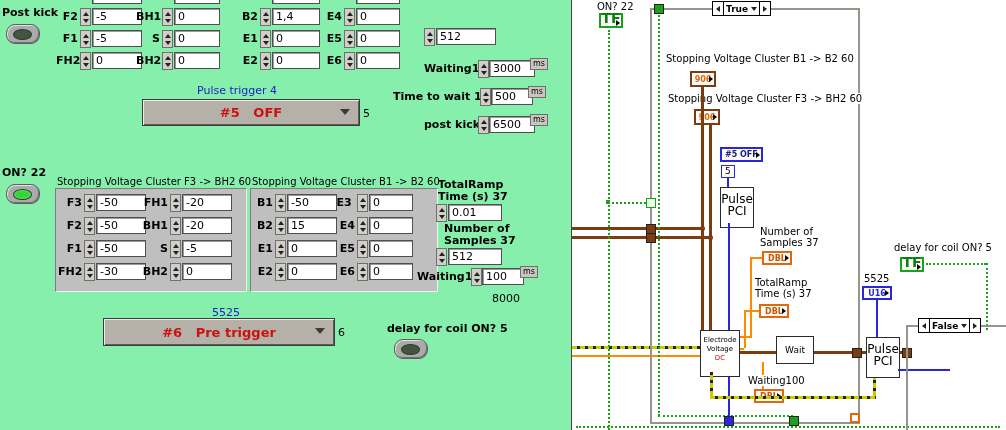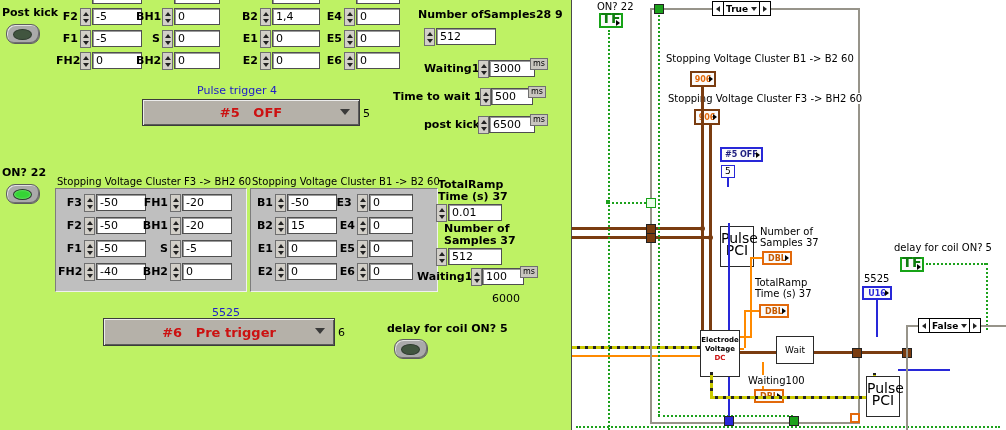--- a/index.html
+++ b/index.html
@@ -1,17 +1,17 @@
 <!DOCTYPE html>
 <html><head>
 <meta charset="utf-8">
 <style>
   html,body{margin:0;padding:0;font-family:"DejaVu Sans",sans-serif;}
   #root{position:relative;width:1006px;height:430px;overflow:hidden;background:#fff;}
-  #fp{position:absolute;left:0;top:0;width:571px;height:430px;background:#bef264;border-right:1px solid #4a4a4a;overflow:hidden;}
+  #fp{position:absolute;left:0;top:0;width:571px;height:430px;background:#86efac;border-right:1px solid #4a4a4a;overflow:hidden;}
   #bd{position:absolute;left:572px;top:0;width:434px;height:430px;background:#ffffff;overflow:hidden;}
   .lbl{position:absolute;font-size:11px;font-weight:bold;color:#000;white-space:nowrap;}
   .ttl{position:absolute;font-size:10px;color:#000;white-space:nowrap;}
   .bluelbl{position:absolute;font-size:11px;color:#2020c8;white-space:nowrap;}
   .plain{position:absolute;font-size:11px;color:#000;white-space:nowrap;}
   .fld{position:absolute;background:#fff;border:1px solid #4f4f4f;box-shadow:inset 1px 1px 0 #9a9a9a;font-size:11px;color:#000;height:13px;line-height:13px;padding:1px 3px;white-space:pre;}
   .spin{position:absolute;width:9px;height:16px;background:#d2cfc8;border:1px solid #6f6f6f;display:flex;flex-direction:column;align-items:center;justify-content:center;gap:3px;}
   .spin::before{content:"";width:0;height:0;border-left:3px solid transparent;border-right:3px solid transparent;border-bottom:4px solid #222;}
   .spin::after{content:"";width:0;height:0;border-left:3px solid transparent;border-right:3px solid transparent;border-top:4px solid #222;}
   .unit{position:absolute;background:#c9c6bf;border:1px solid #6f6f6f;font-size:8px;color:#000;height:10px;line-height:10px;padding:0 2px;}
@@ -36,22 +36,22 @@
   .tri-d{width:0;height:0;border-left:3px solid transparent;border-right:3px solid transparent;border-top:4px solid #222;margin-left:3px;}
   .cslbl{padding:0 2px;display:flex;align-items:center;font-weight:bold;}
   .term{position:absolute;display:flex;align-items:center;justify-content:center;background:#fbfbfb;font-weight:bold;}
   .term::after{content:"";position:absolute;right:1px;width:0;height:0;border-top:3px solid transparent;border-bottom:3px solid transparent;border-left:4px solid #000;}
   .tf{border:2px solid #17a317;color:#0e7d0e;width:20px;height:11px;font-size:14px;align-items:flex-end;}
   .dbl{border:2px solid #e2690b;color:#c65a00;width:26px;height:10px;font-size:8px;}
   .u16{border:2px solid #2828d8;color:#2828d8;width:26px;height:10px;font-size:8px;}
   .ringterm{border:2px solid #2828d8;color:#202080;height:11px;font-size:8px;padding:0 3px;}
   .clusterterm{border:2px solid #7a3c10;color:#e2690b;width:22px;height:12px;font-size:8px;}
   .node{position:absolute;background:#fff;border:1px solid #2a2a2a;text-align:center;color:#000;}
-  .pulse{width:32px;height:34px;font-size:14px;line-height:12px;padding-top:5px;margin-top:39px;}
-  .electrode{width:38px;height:40px;font-size:7px;line-height:9px;padding-top:5px;font-weight:bold;}
+  .pulse{width:32px;height:34px;font-size:12px;line-height:12px;padding-top:5px;}
+  .electrode{width:38px;height:40px;font-size:7px;line-height:9px;padding-top:5px;font-weight:normal;}
   .electrode .dc{color:#cc1111;}
   .waitnode{width:36px;height:26px;font-size:9px;display:flex;align-items:center;justify-content:center;}
   .const{position:absolute;background:#fff;border:1px solid #2828d8;font-size:9px;color:#000;padding:0 3px;height:11px;line-height:11px;}
   .wire{position:absolute;}
   .brown{background:#7a3c10;}
   .orangew{background:#ff8a00;}
   .bluew{background:#2828d8;}
   .gdh{border-top:2px dotted #1ca11c;height:0;}
   .gdv{border-left:2px dotted #1ca11c;width:0;}
   .erh{height:3px;background:repeating-linear-gradient(90deg,#caca00 0 5px,#222 5px 8px);}
@@ -114,21 +114,20 @@
     <div class="lbl" style="left:136px;top:54px;width:24px;text-align:right">BH2</div>
     <span class="spin" style="left:162px;top:52px"></span>
     <div class="fld" style="left:174px;top:52px;width:38px">0</div>
     <div class="lbl" style="left:238px;top:54px;width:20px;text-align:right">E2</div>
     <span class="spin" style="left:260px;top:52px"></span>
     <div class="fld" style="left:272px;top:52px;width:40px">0</div>
     <div class="lbl" style="left:322px;top:54px;width:20px;text-align:right">E6</div>
     <span class="spin" style="left:344px;top:52px"></span>
     <div class="fld" style="left:356px;top:52px;width:36px">0</div>
 
-    <div class="lbl" style="left:418px;top:8px">Number ofSamples28 9</div>
     <span class="spin" style="left:424px;top:28px"></span>
     <div class="fld" style="left:436px;top:28px;width:52px">512</div>
 
     <div class="lbl" style="left:424px;top:62px">Waiting100</div>
     <span class="spin" style="left:478px;top:60px"></span>
     <div class="fld" style="left:489px;top:60px;width:38px">3000</div>
     <div class="unit" style="left:530px;top:58px">ms</div>
 
     <div class="bluelbl" style="left:197px;top:84px">Pulse trigger 4</div>
     <div class="ring" style="left:142px;top:99px;width:216px;height:25px">
@@ -168,21 +167,21 @@
     <span class="spin" style="left:170px;top:217px"></span>
     <div class="fld" style="left:182px;top:217px;width:42px">-20</div>
     <div class="lbl" style="left:58px;top:242px;width:24px;text-align:right">F1</div>
     <span class="spin" style="left:84px;top:240px"></span>
     <div class="fld" style="left:96px;top:240px;width:42px">-50</div>
     <div class="lbl" style="left:140px;top:242px;width:28px;text-align:right">S</div>
     <span class="spin" style="left:170px;top:240px"></span>
     <div class="fld" style="left:182px;top:240px;width:42px">-5</div>
     <div class="lbl" style="left:58px;top:265px;width:24px;text-align:right">FH2</div>
     <span class="spin" style="left:84px;top:263px"></span>
-    <div class="fld" style="left:96px;top:263px;width:42px">-40</div>
+    <div class="fld" style="left:96px;top:263px;width:42px">-30</div>
     <div class="lbl" style="left:140px;top:265px;width:28px;text-align:right">BH2</div>
     <span class="spin" style="left:170px;top:263px"></span>
     <div class="fld" style="left:182px;top:263px;width:42px">0</div>
 
     <div class="ttl" style="left:252px;top:176px">Stopping Voltage Cluster B1 -&gt; B2 60</div>
     <div class="clusterbox" style="left:250px;top:188px;width:186px;height:102px"></div>
     <div class="lbl" style="left:253px;top:196px;width:20px;text-align:right">B1</div>
     <span class="spin" style="left:275px;top:194px"></span>
     <div class="fld" style="left:287px;top:194px;width:42px">-50</div>
     <div class="lbl" style="left:333px;top:196px;width:22px;text-align:center">E3</div>
@@ -214,21 +213,21 @@
 
     <div class="lbl" style="left:444px;top:222px">Number of</div>
     <div class="lbl" style="left:444px;top:234px">Samples 37</div>
     <span class="spin" style="left:436px;top:248px"></span>
     <div class="fld" style="left:448px;top:248px;width:46px">512</div>
 
     <div class="lbl" style="left:417px;top:270px">Waiting100</div>
     <span class="spin" style="left:471px;top:268px"></span>
     <div class="fld" style="left:482px;top:268px;width:34px">100</div>
     <div class="unit" style="left:520px;top:266px">ms</div>
-    <div class="plain" style="left:492px;top:292px">6000</div>
+    <div class="plain" style="left:492px;top:292px">8000</div>
 
     <div class="bluelbl" style="left:212px;top:306px">5525</div>
     <div class="ring" style="left:103px;top:318px;width:230px;height:26px">
       <span class="ringtext">#6   Pre trigger</span>
       <span class="ringarrow"></span>
     </div>
     <div class="plain" style="left:338px;top:326px">6</div>
 
     <div class="lbl" style="left:387px;top:322px">delay for coil ON? 5</div>
     <div class="pill" style="left:394px;top:339px">

